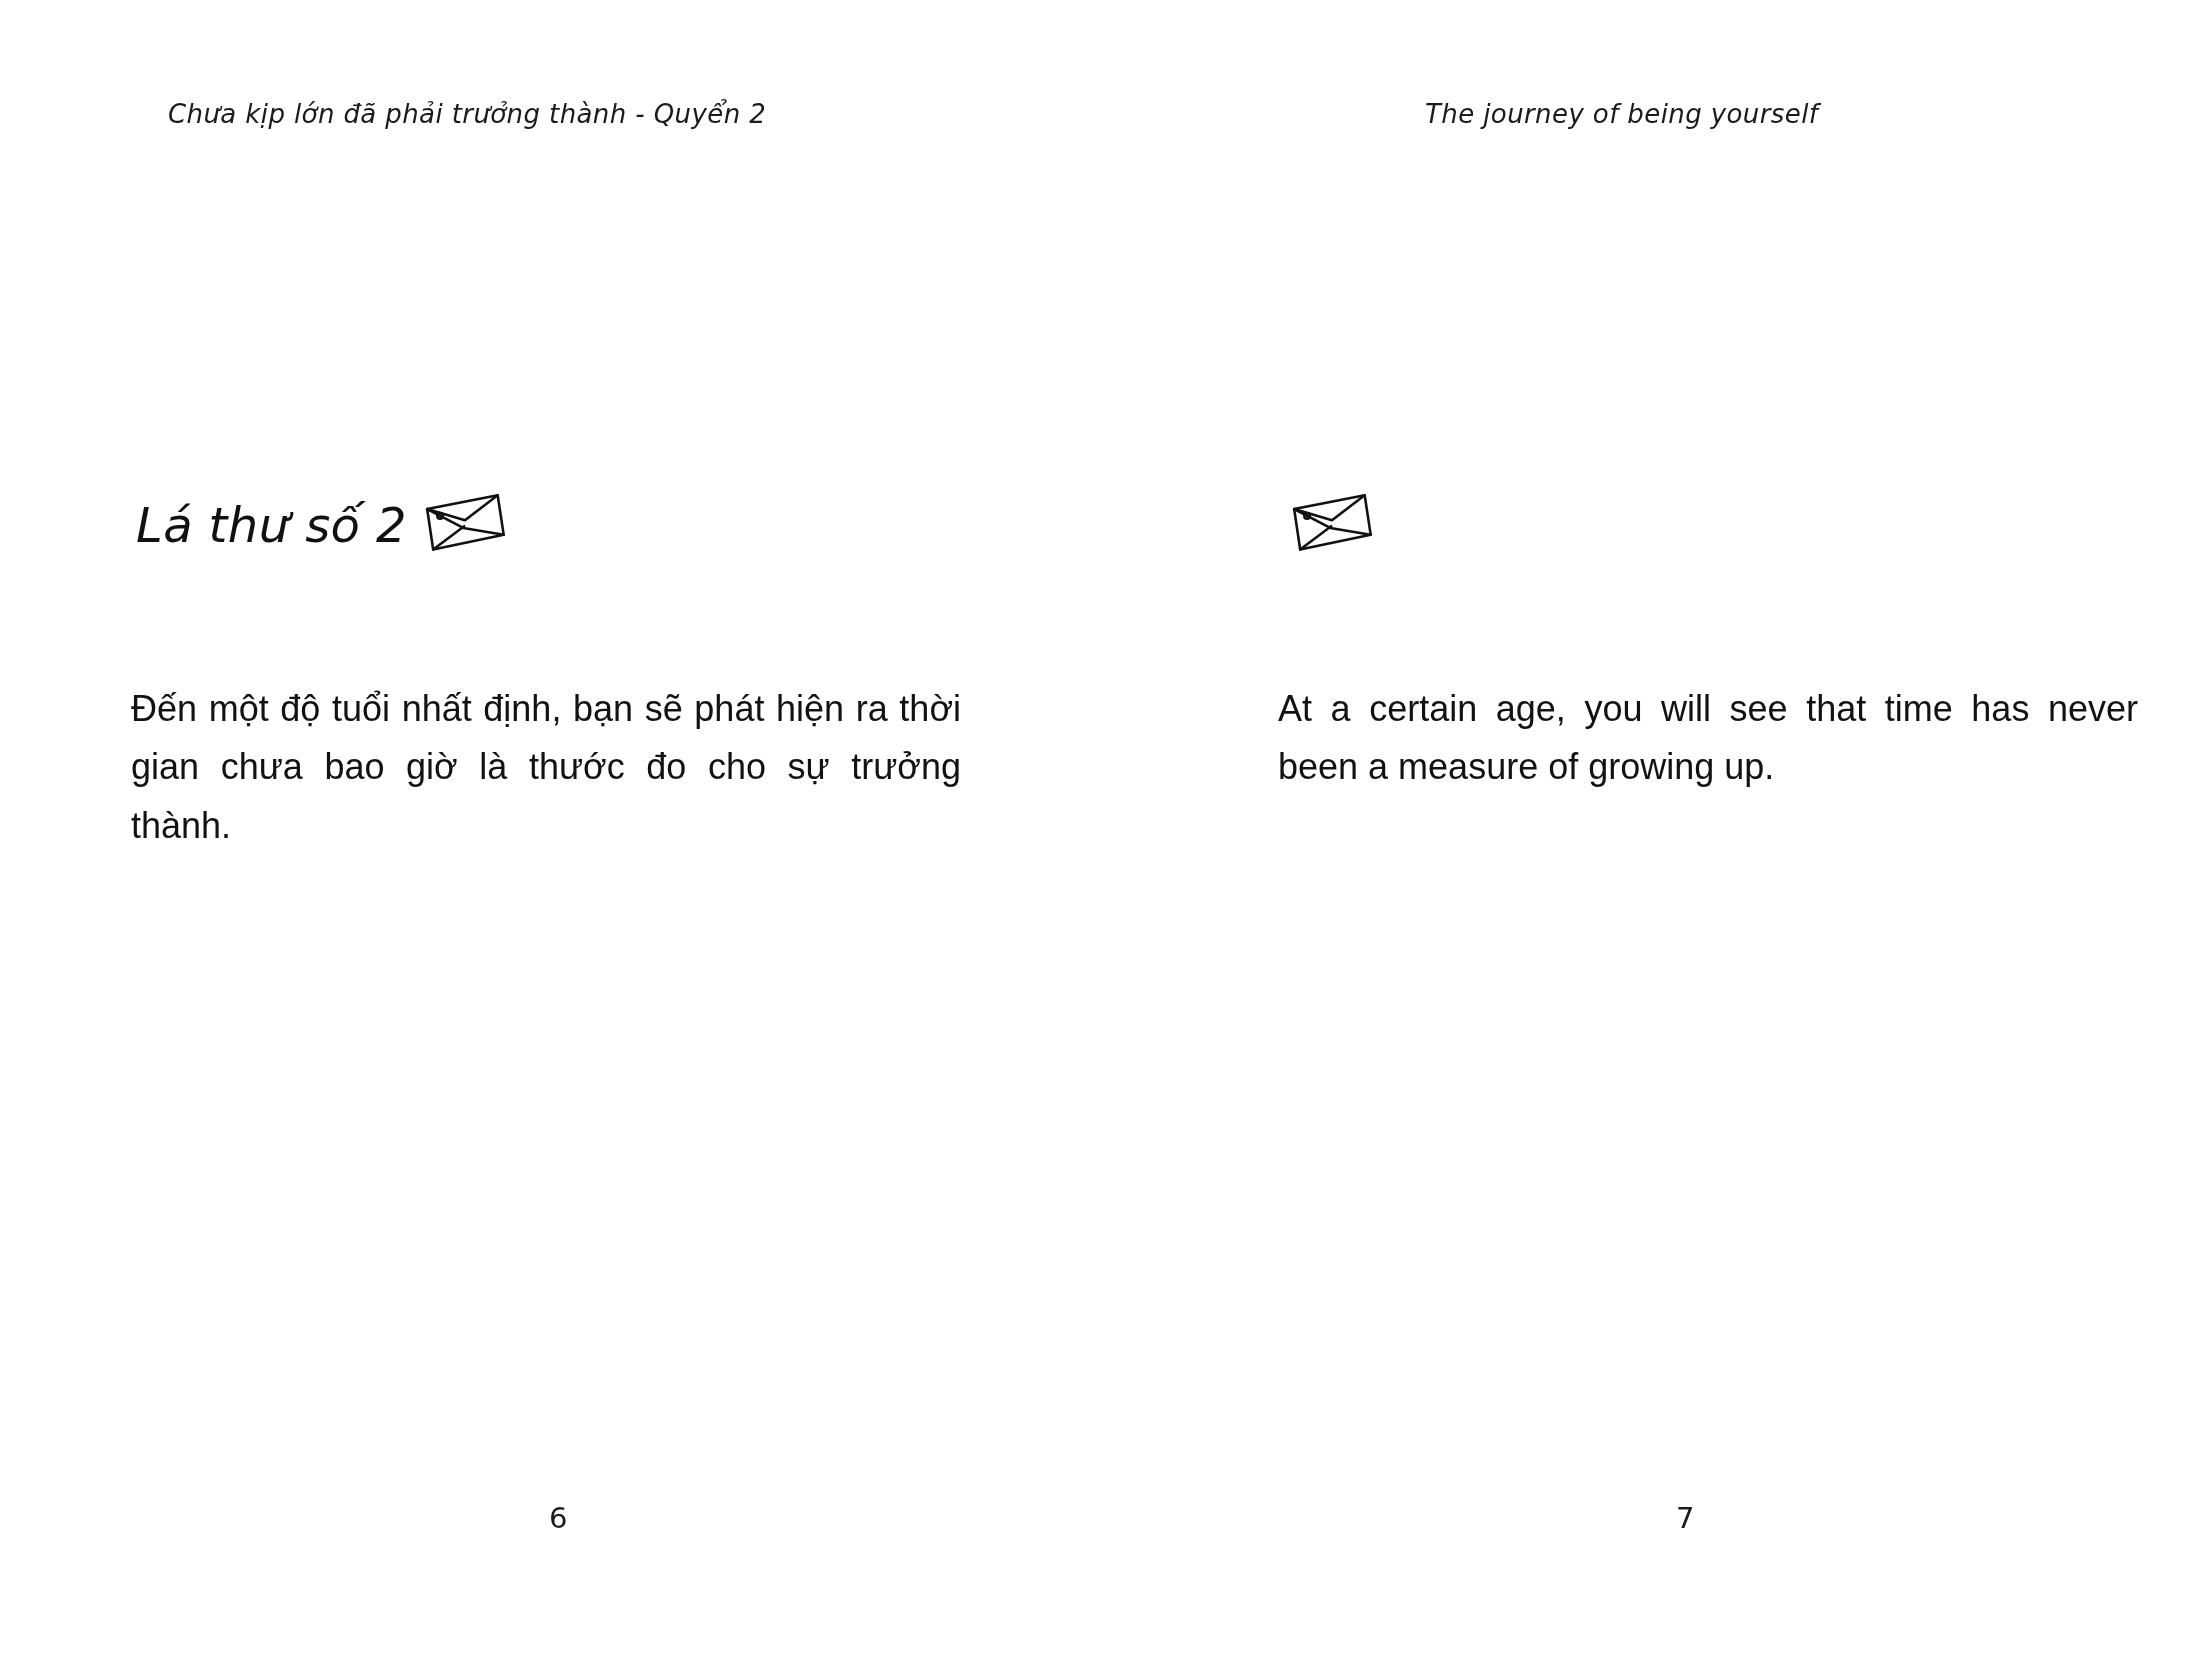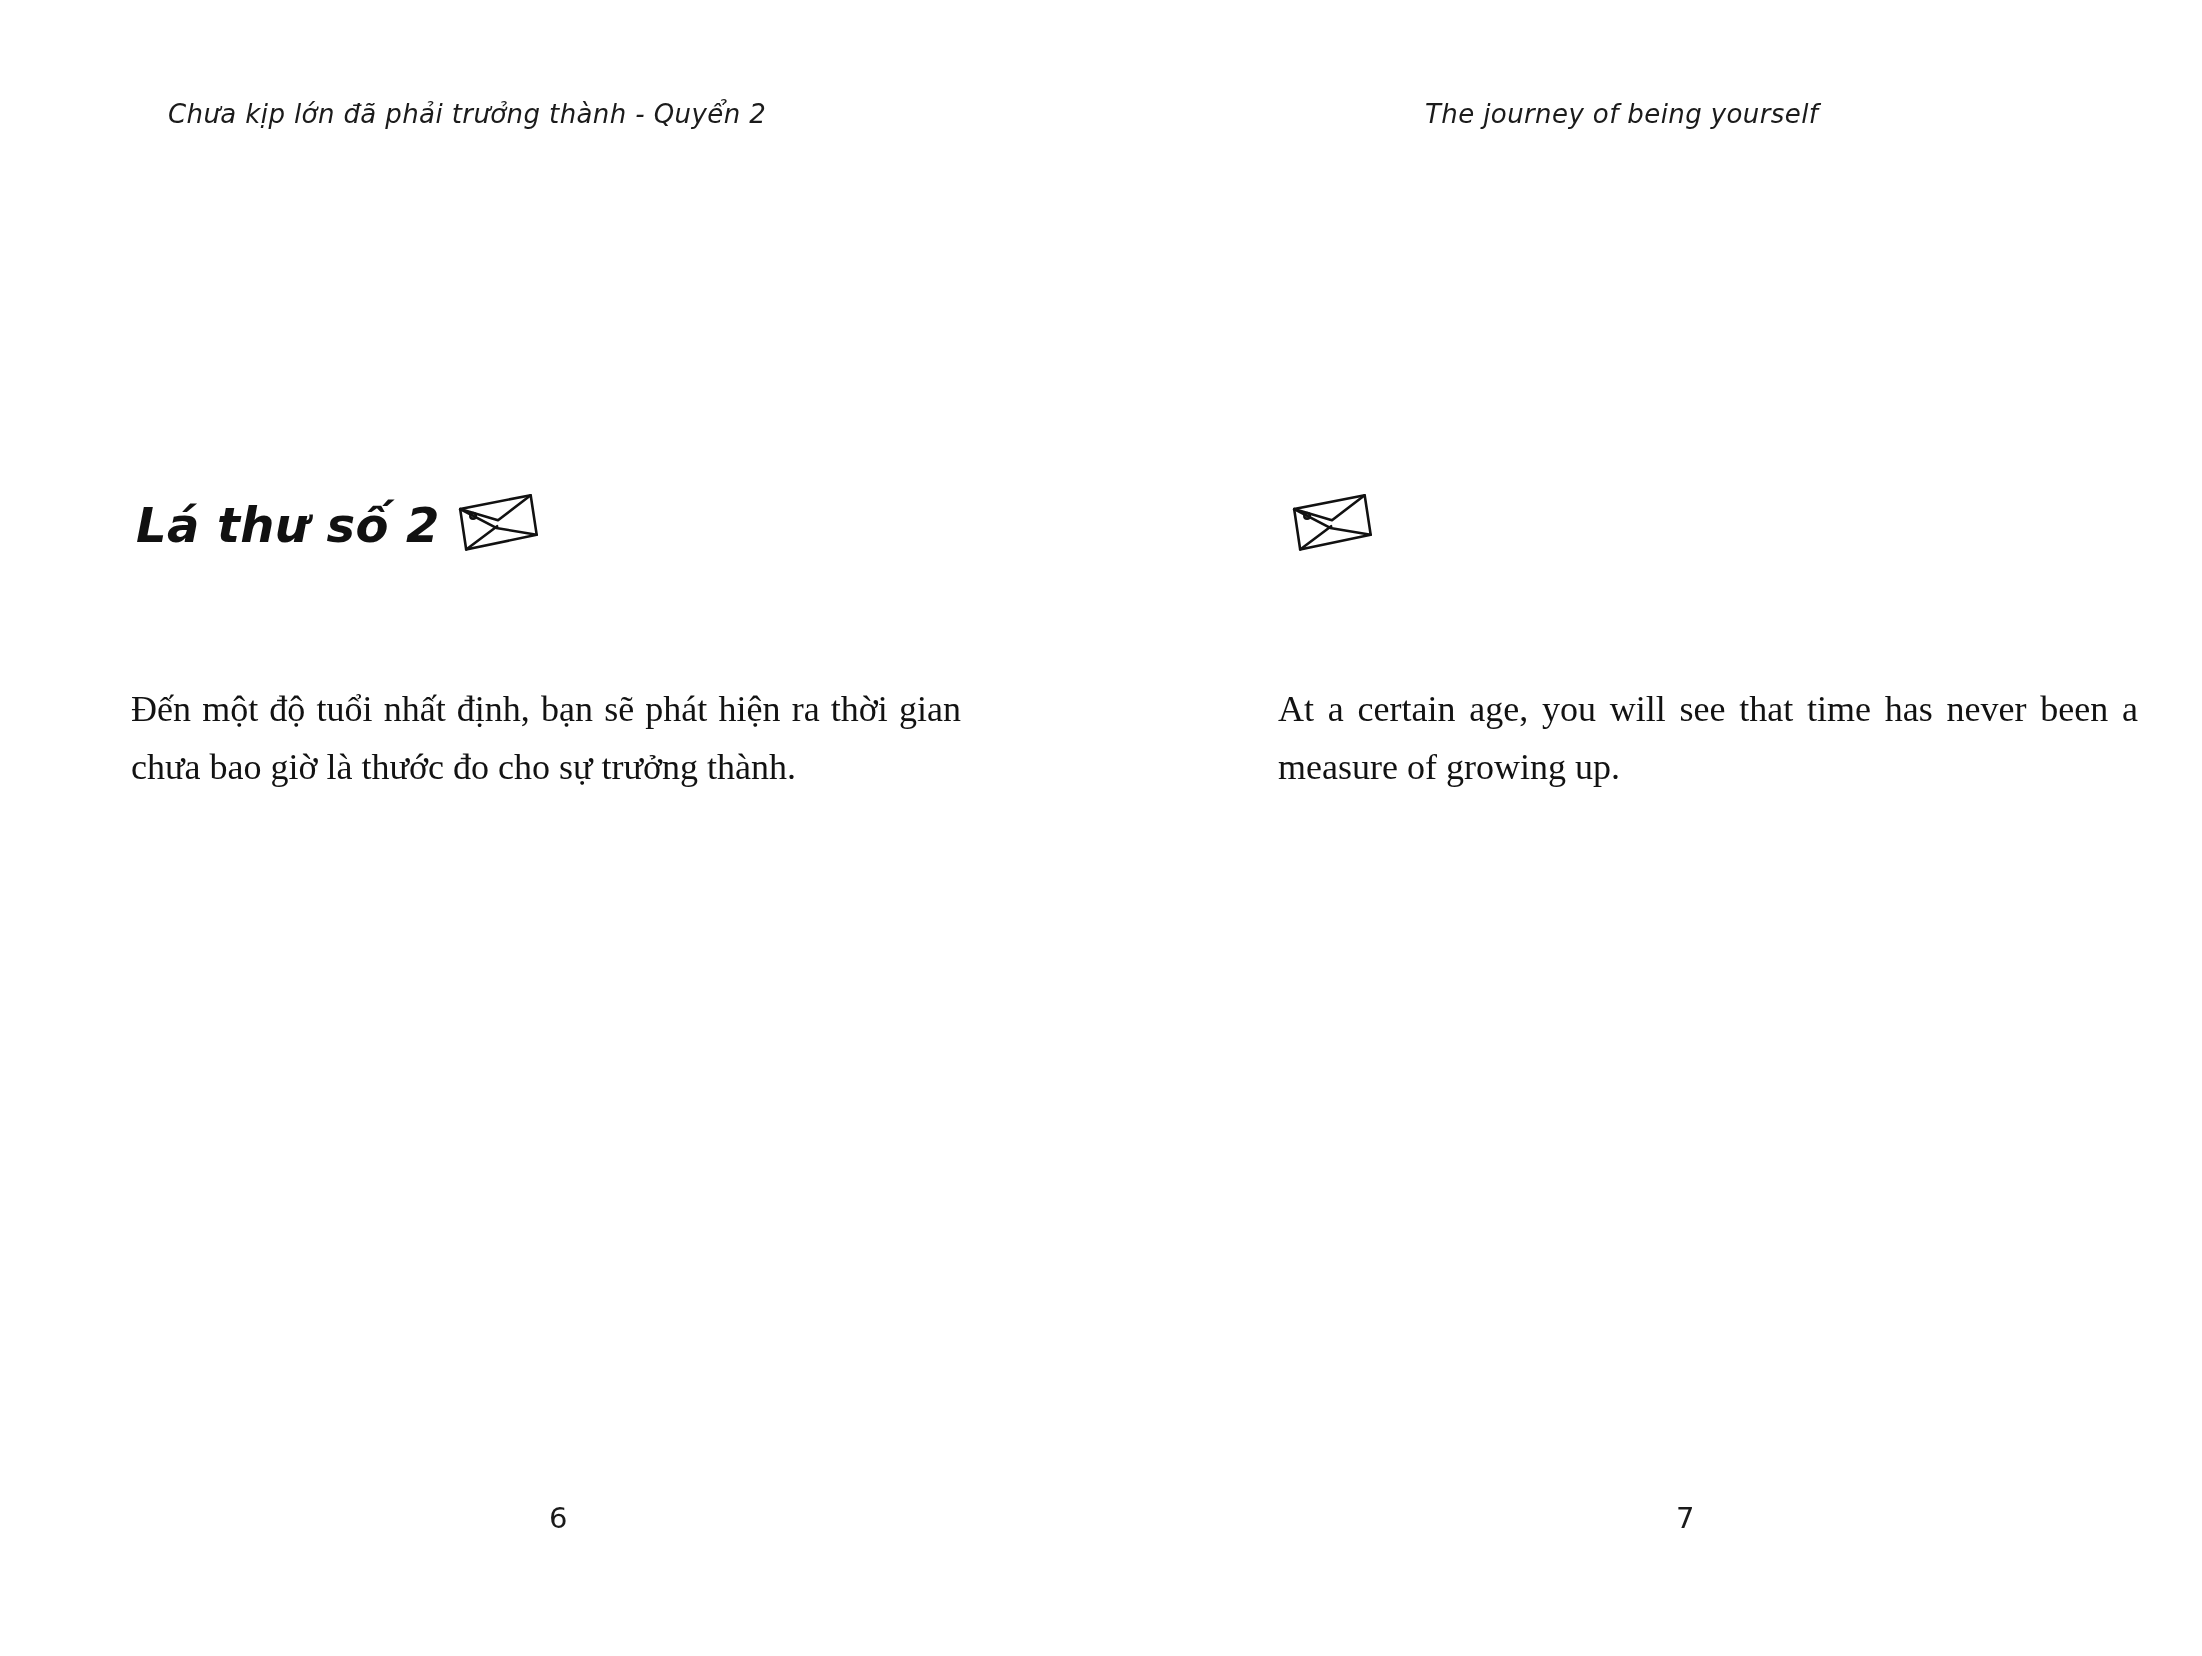--- a/index.html
+++ b/index.html
@@ -54,21 +54,21 @@
   }
   .page-left .letter-title {
     left: 136px;
   }
   .page-right .letter-title {
     left: 188px;
   }
   .letter-title .title-text {
     font-family: "DejaVu Sans", sans-serif;
     font-style: italic;
-    font-weight: bold;
+    font-weight: normal;
     font-size: 48px;
     letter-spacing: 0.4px;
     color: #111111;
     white-space: nowrap;
   }
   .envelope-icon {
     display: inline-block;
     width: 86px;
     height: 69px;
     flex: 0 0 auto;
@@ -76,21 +76,21 @@
   .envelope-icon svg {
     display: block;
     width: 100%;
     height: 100%;
     overflow: visible;
   }
   
   .body-text {
     position: absolute;
     top: 680px;
-    font-family: Liberation Serif, serif;
+    font-family: Liberation Sans, sans-serif;
     font-size: 36px;
     line-height: 1.62;
     color: #121212;
     text-align: justify;
     text-justify: inter-word;
     white-space: pre-wrap;
   }
   .page-left .body-text {
     left: 131px;
     width: 830px;

